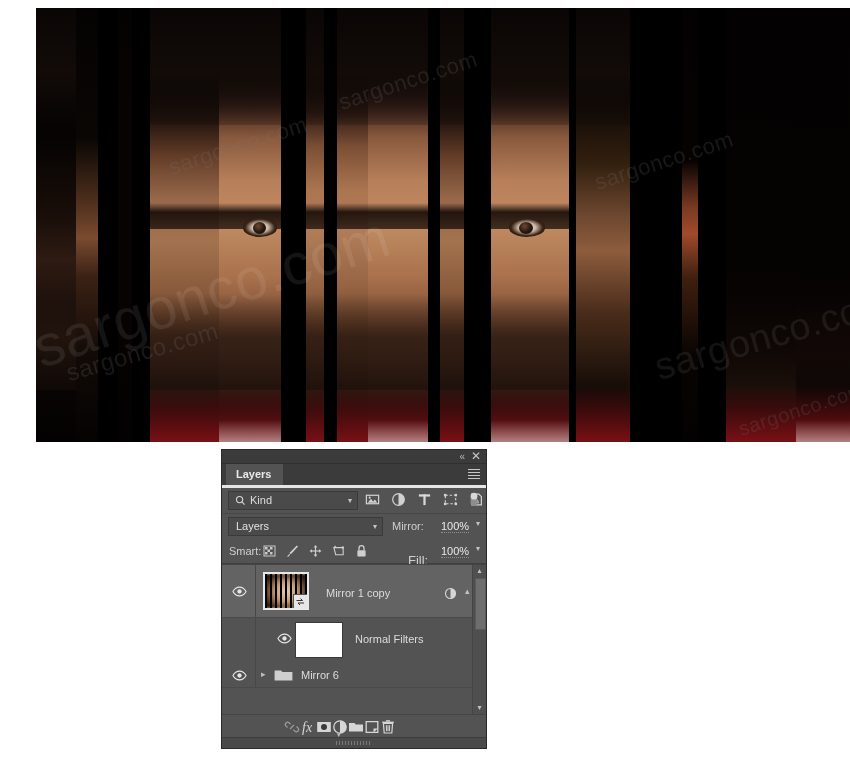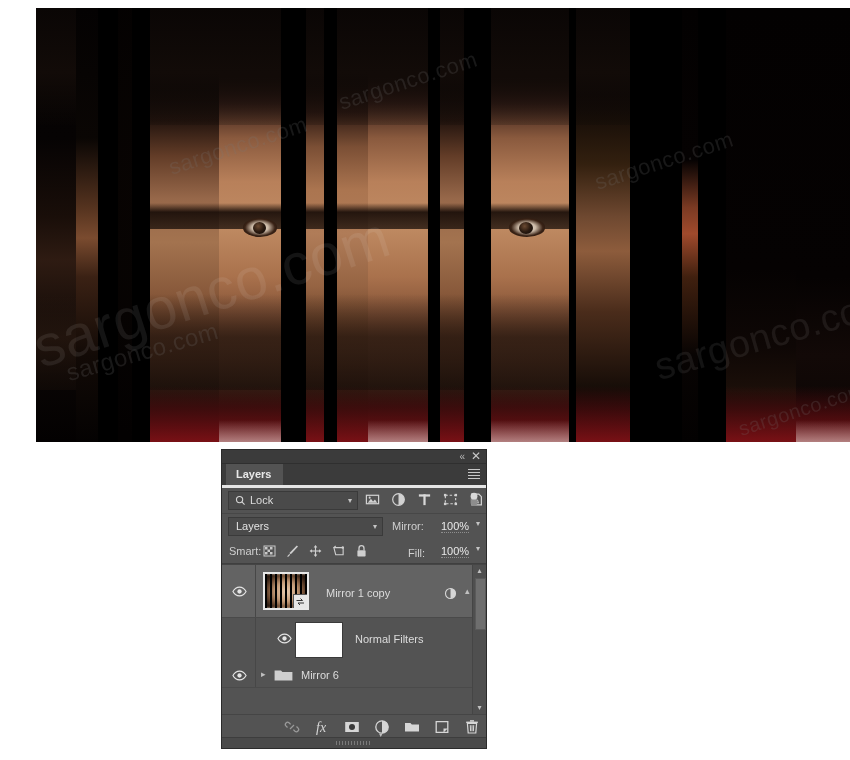--- a/index.html
+++ b/index.html
@@ -403,23 +403,23 @@
   }
   .lkicon {
     width: 13px;
     height: 14px;
     cursor: pointer;
     display: block;
   }
   .fill-label {
     position: absolute;
     left: 186px;
-    top: 7px;
+    top: 13px;
     color: #cfcfcf;
-    font-size: 11px;
+    font-size: 13px;
   }
   .fill-value {
     position: absolute;
     left: 219px;
     top: 5px;
     color: #e8e8e8;
     font-size: 11px;
     border-bottom: 1px dotted #8e8e8e;
     cursor: pointer;
   }
@@ -592,21 +592,21 @@
     position: relative;
     height: 24px;
     background: #535353;
     border-top: 1px solid #454545;
   }
   .bottom-icons {
     position: absolute;
     left: 62px;
     top: 4px;
     display: flex;
-    gap: 14px;
+    gap: 0;
     align-items: center;
   }
   .bicon {
     width: 16px;
     height: 16px;
     cursor: pointer;
     display: block;
     position: relative;
   }
   .mini-caret {
@@ -764,21 +764,21 @@
           <i></i>
       </div>
     </div>
 
     <div class="filter-row">
       <div class="kind-select">
         <svg class="kind-search" viewBox="0 0 12 12">
           <circle cx="5" cy="5" r="3.4" fill="none" stroke="#d5d5d5" stroke-width="1.2"></circle>
           <line x1="7.6" y1="7.6" x2="10.4" y2="10.4" stroke="#d5d5d5" stroke-width="1.2"></line>
         </svg>
-        <span class="kind-label">Lock</span>
+        <span class="kind-label">Kind</span>
         <span class="kind-caret">▾</span>
       </div>
 
       <div class="filter-icons">
         <svg class="ficon" viewBox="0 0 16 16">
           <rect x="1.5" y="3.5" width="13" height="9" fill="none" stroke="#d2d2d2" stroke-width="1.3"></rect>
           <path d="M3 11.5 L6.3 7.2 L8.6 10 L10.6 8 L13 11.5 Z" fill="#d2d2d2"></path>
           <circle cx="5" cy="6" r="1.1" fill="#d2d2d2"></circle>
         </svg>
         <svg class="ficon" viewBox="0 0 16 16">

